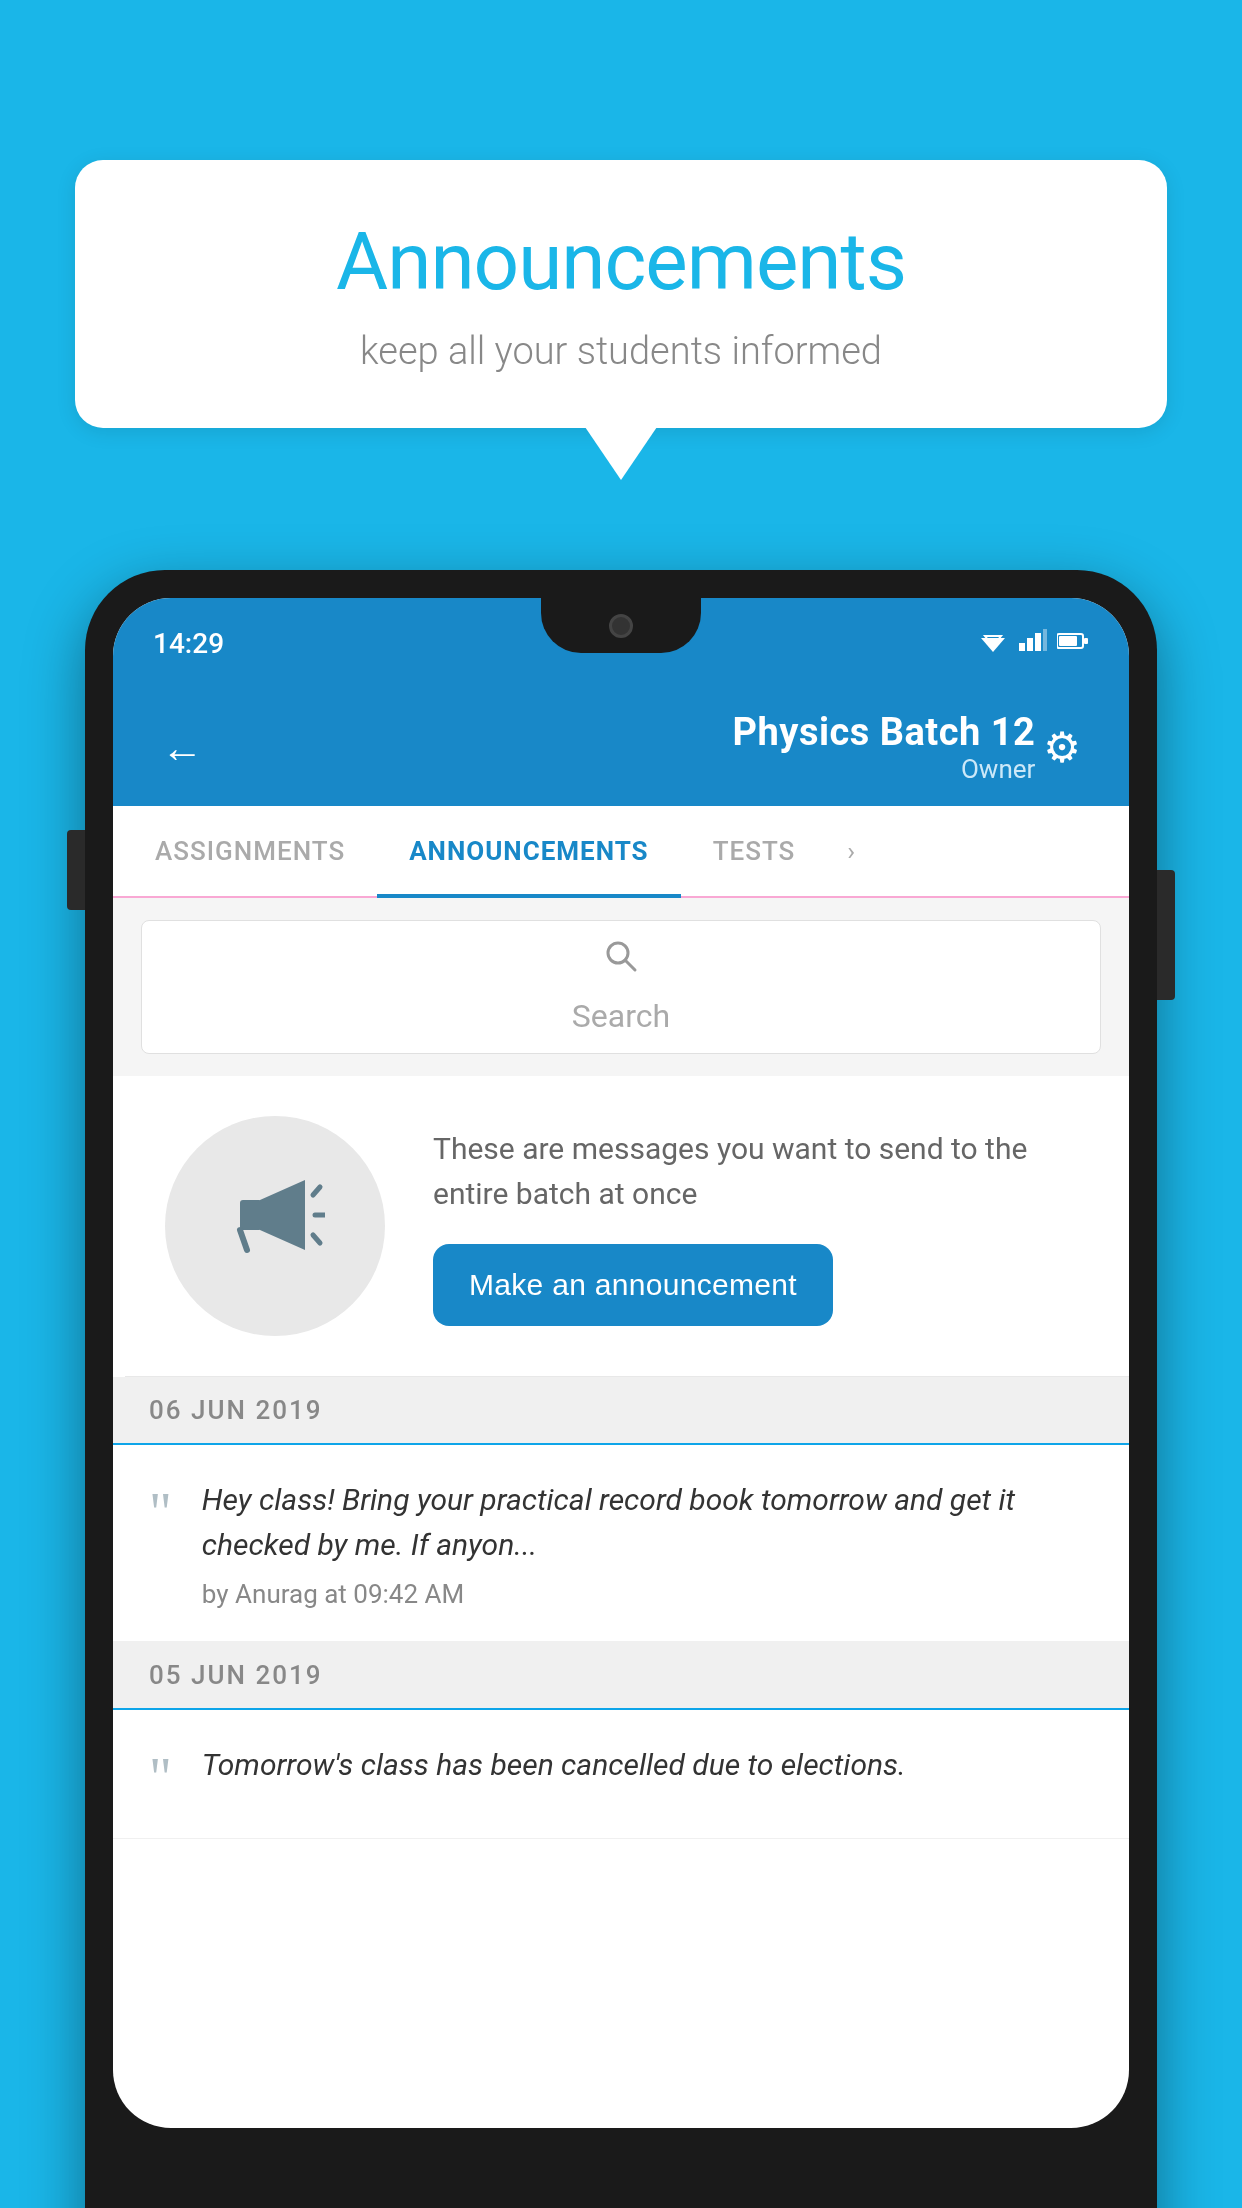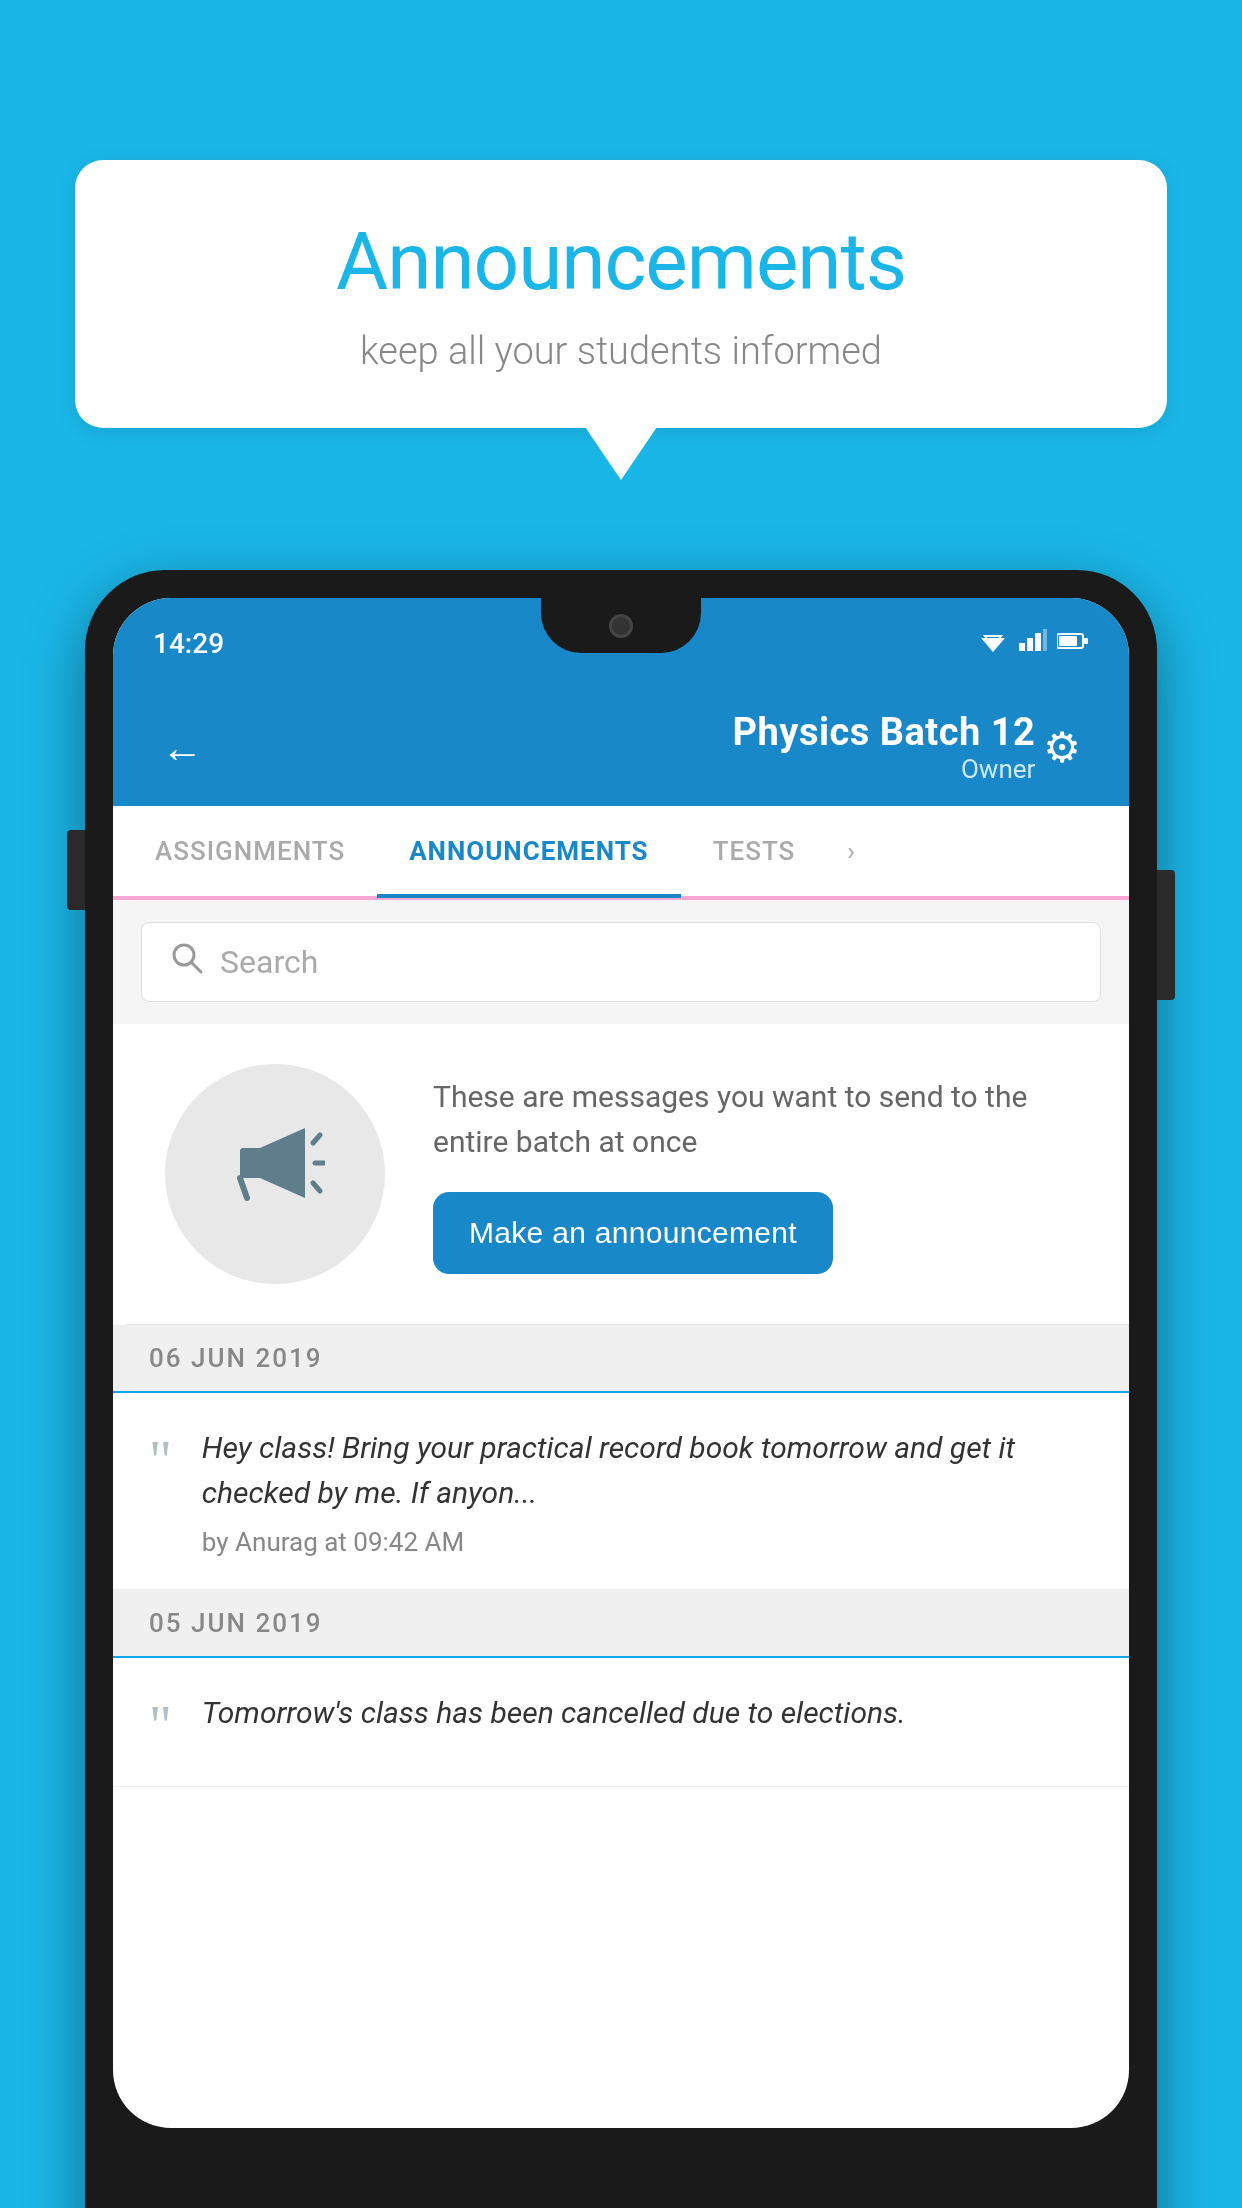--- a/index.html
+++ b/index.html
@@ -194,21 +194,21 @@
       color: white;
       font-size: 42px;
       cursor: pointer;
       padding: 8px;
     }
 
     
     .tabs-bar {
       background: #ffffff;
       display: flex;
-      border-bottom: 4px solid #f9a8d4;
+      border-bottom: 2px solid #f9a8d4;
       padding: 0 10px;
     }
 
     .tab-item {
       padding: 30px 32px;
       font-size: 26px;
       font-weight: 500;
       color: #aaaaaa;
       letter-spacing: 1px;
       cursor: pointer;
@@ -245,20 +245,21 @@
     }
 
     .search-bar {
       background: #ffffff;
       border: 1px solid #e0e0e0;
       border-radius: 8px;
       display: flex;
       align-items: center;
       padding: 18px 28px;
       gap: 16px;
+      flex-direction: column;
     }
 
     .search-icon-el {
       color: #999999;
       font-size: 34px;
     }
 
     .search-text {
       color: #aaaaaa;
       font-size: 32px;

